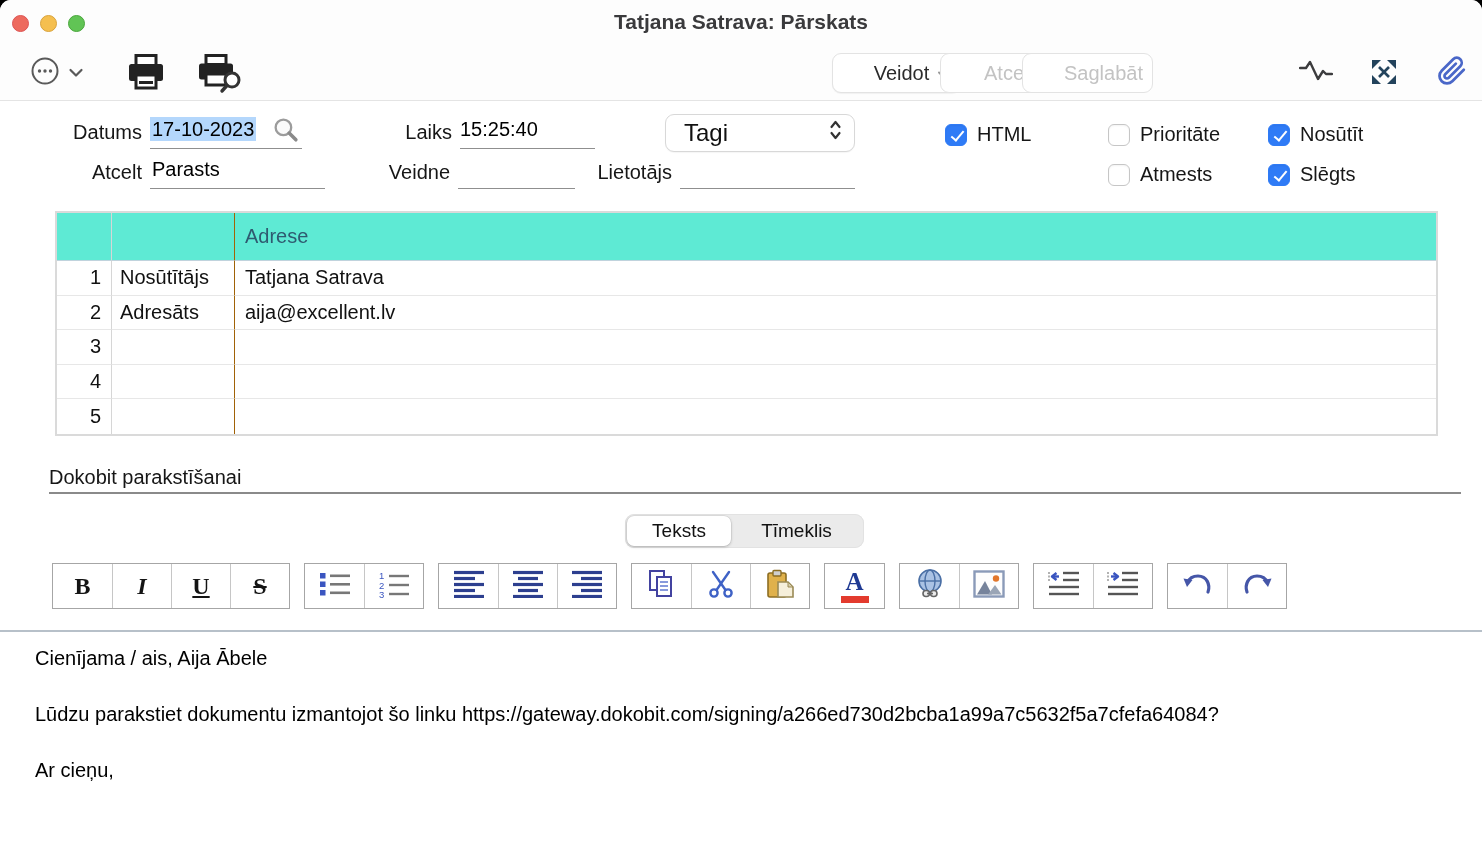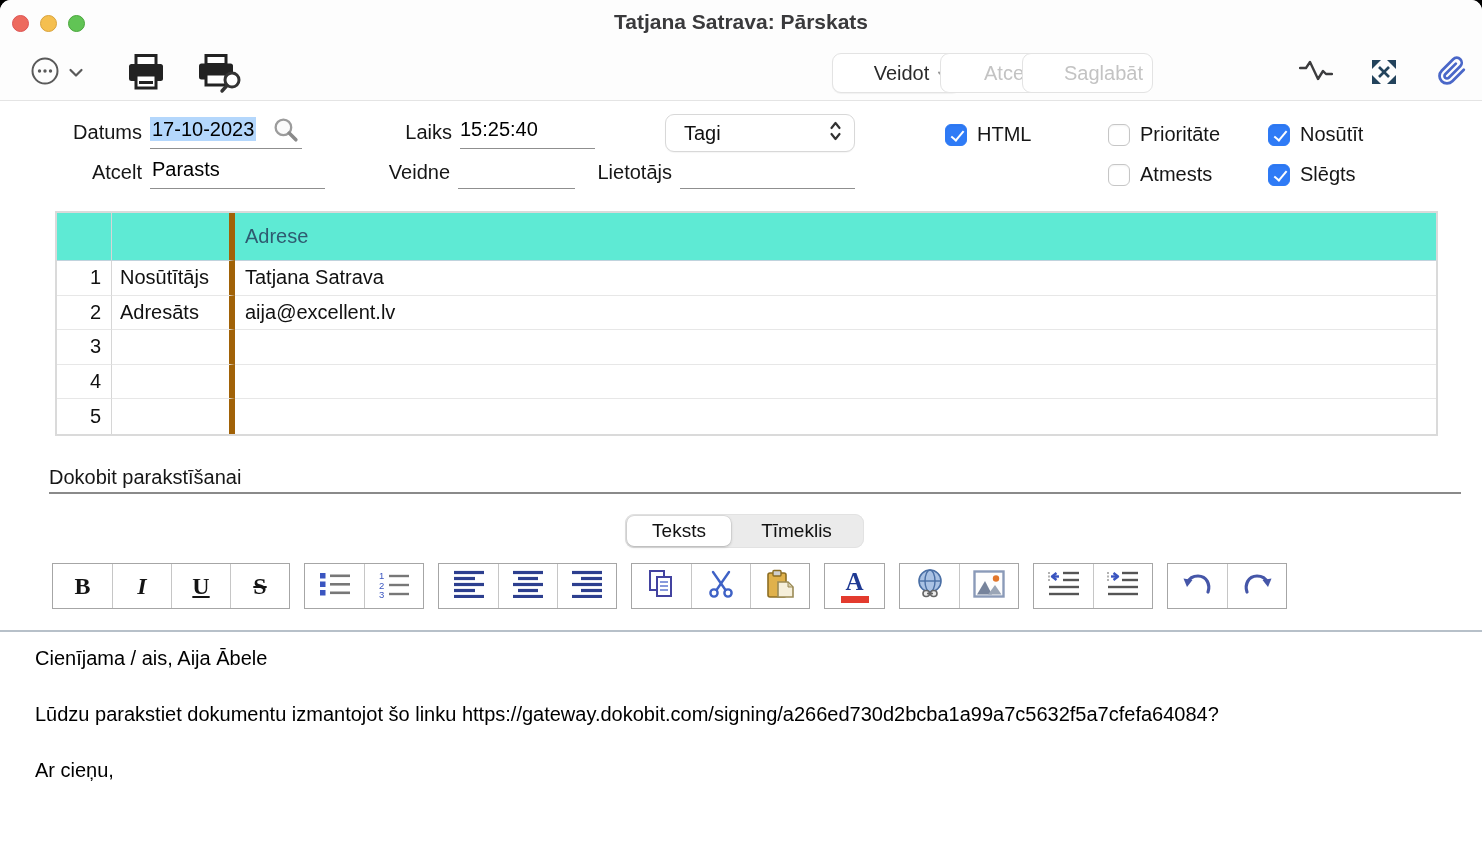--- a/index.html
+++ b/index.html
@@ -20,33 +20,33 @@
     box-shadow:0 1px 1px rgba(0,0,0,.05);cursor:pointer;font-family:"Liberation Sans",sans-serif;padding-left:32px;}
   .tbtn.disabled{color:#c3c3c3;box-shadow:none;cursor:default;}
   
   .lbl{position:absolute;font-size:20px;color:#161616;height:26px;}
   .r{text-align:right;}
   .ufield{position:absolute;height:30px;border-bottom:1.5px solid #8f8f8f;font-size:20px;color:#000;}
   .sel{background:#b4d7fc;padding:1px 2px;}
   .mag{position:absolute;z-index:2;}
   .select{position:absolute;left:665px;top:114px;width:190px;height:38px;background:#fff;border:1.5px solid #d8d8d8;
     border-radius:9px;display:flex;align-items:center;justify-content:space-between;padding:0 12px 0 18px;
-    box-sizing:border-box;font-size:20px;box-shadow:0 1px 1px rgba(0,0,0,.04);cursor:pointer;}
+    box-sizing:border-box;font-size:24px;box-shadow:0 1px 1px rgba(0,0,0,.04);cursor:pointer;}
   .cb{position:absolute;width:22px;height:22px;border-radius:6px;background:#fff;border:1px solid #c6c6c6;
     box-shadow:inset 0 1px 2px rgba(0,0,0,.05);box-sizing:border-box;cursor:pointer;}
   .cb.checked{background:#2f7bf6;border-color:#2f7bf6;}
   .cb.checked::after{content:"";position:absolute;left:7.5px;top:3px;width:5px;height:11px;
     border:solid #fff;border-width:0 2.6px 2.6px 0;transform:rotate(40deg);}
   
   .rtable{position:absolute;left:55px;top:211px;width:1383px;border:2px solid #dadada;box-sizing:border-box;
     display:grid;grid-template-columns:55px 123px 1fr;grid-template-rows:48px repeat(5,34.5px);font-size:20px;}
   .hc{background:#5eead4;border-bottom:1.5px solid #c0d3dd;display:flex;align-items:center;}
   .hc.c3{color:#2f5a70;padding-left:10px;}
   .c1x{border-right:1px solid #d6d6d6;}
-  .c2x{border-right:6px solid #a16207;}
+  .c2x{border-right:1px solid #a16207;}
   .rc{display:flex;align-items:center;border-bottom:1px solid #e7e7e7;background:#fff;}
   .rc.num{justify-content:flex-end;padding-right:10px;}
   .rc.role{padding-left:8px;}
   .rc.addr{padding-left:10px;}
   .lastrow{border-bottom:none;}
   
   .subject{position:absolute;left:49px;top:462px;width:1412px;height:32px;border-bottom:2px solid #8a8a8a;
     font-size:20px;color:#161616;display:flex;align-items:flex-end;padding-bottom:3px;box-sizing:border-box;cursor:text;}
   
   .seg{position:absolute;left:625px;top:514px;height:34px;background:#ebebeb;border-radius:9px;display:flex;

